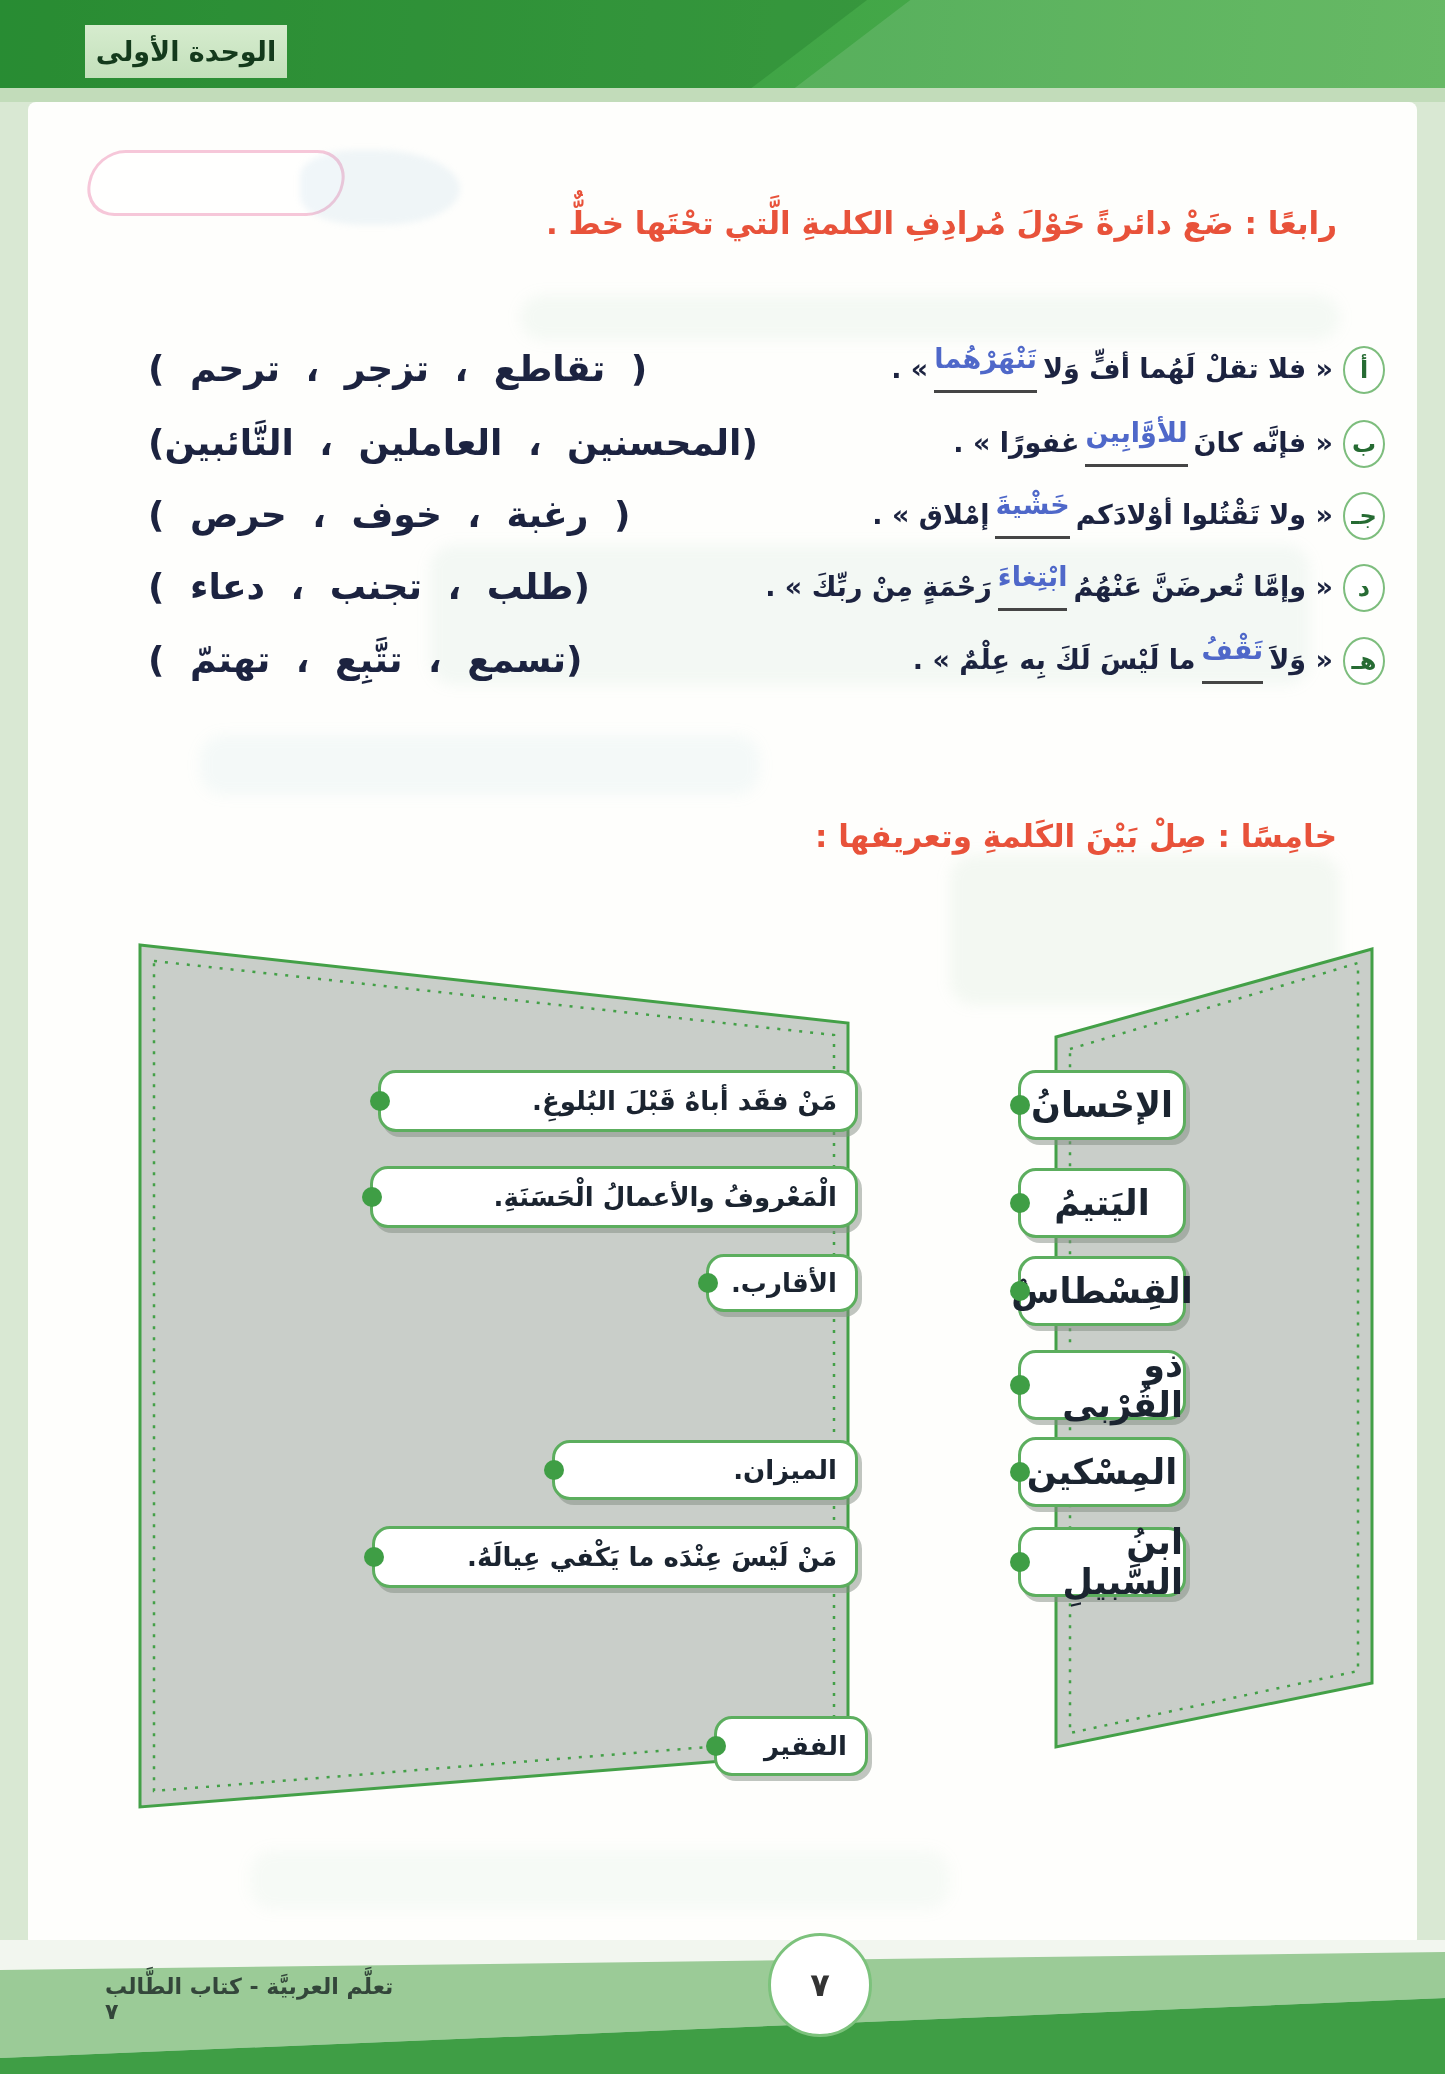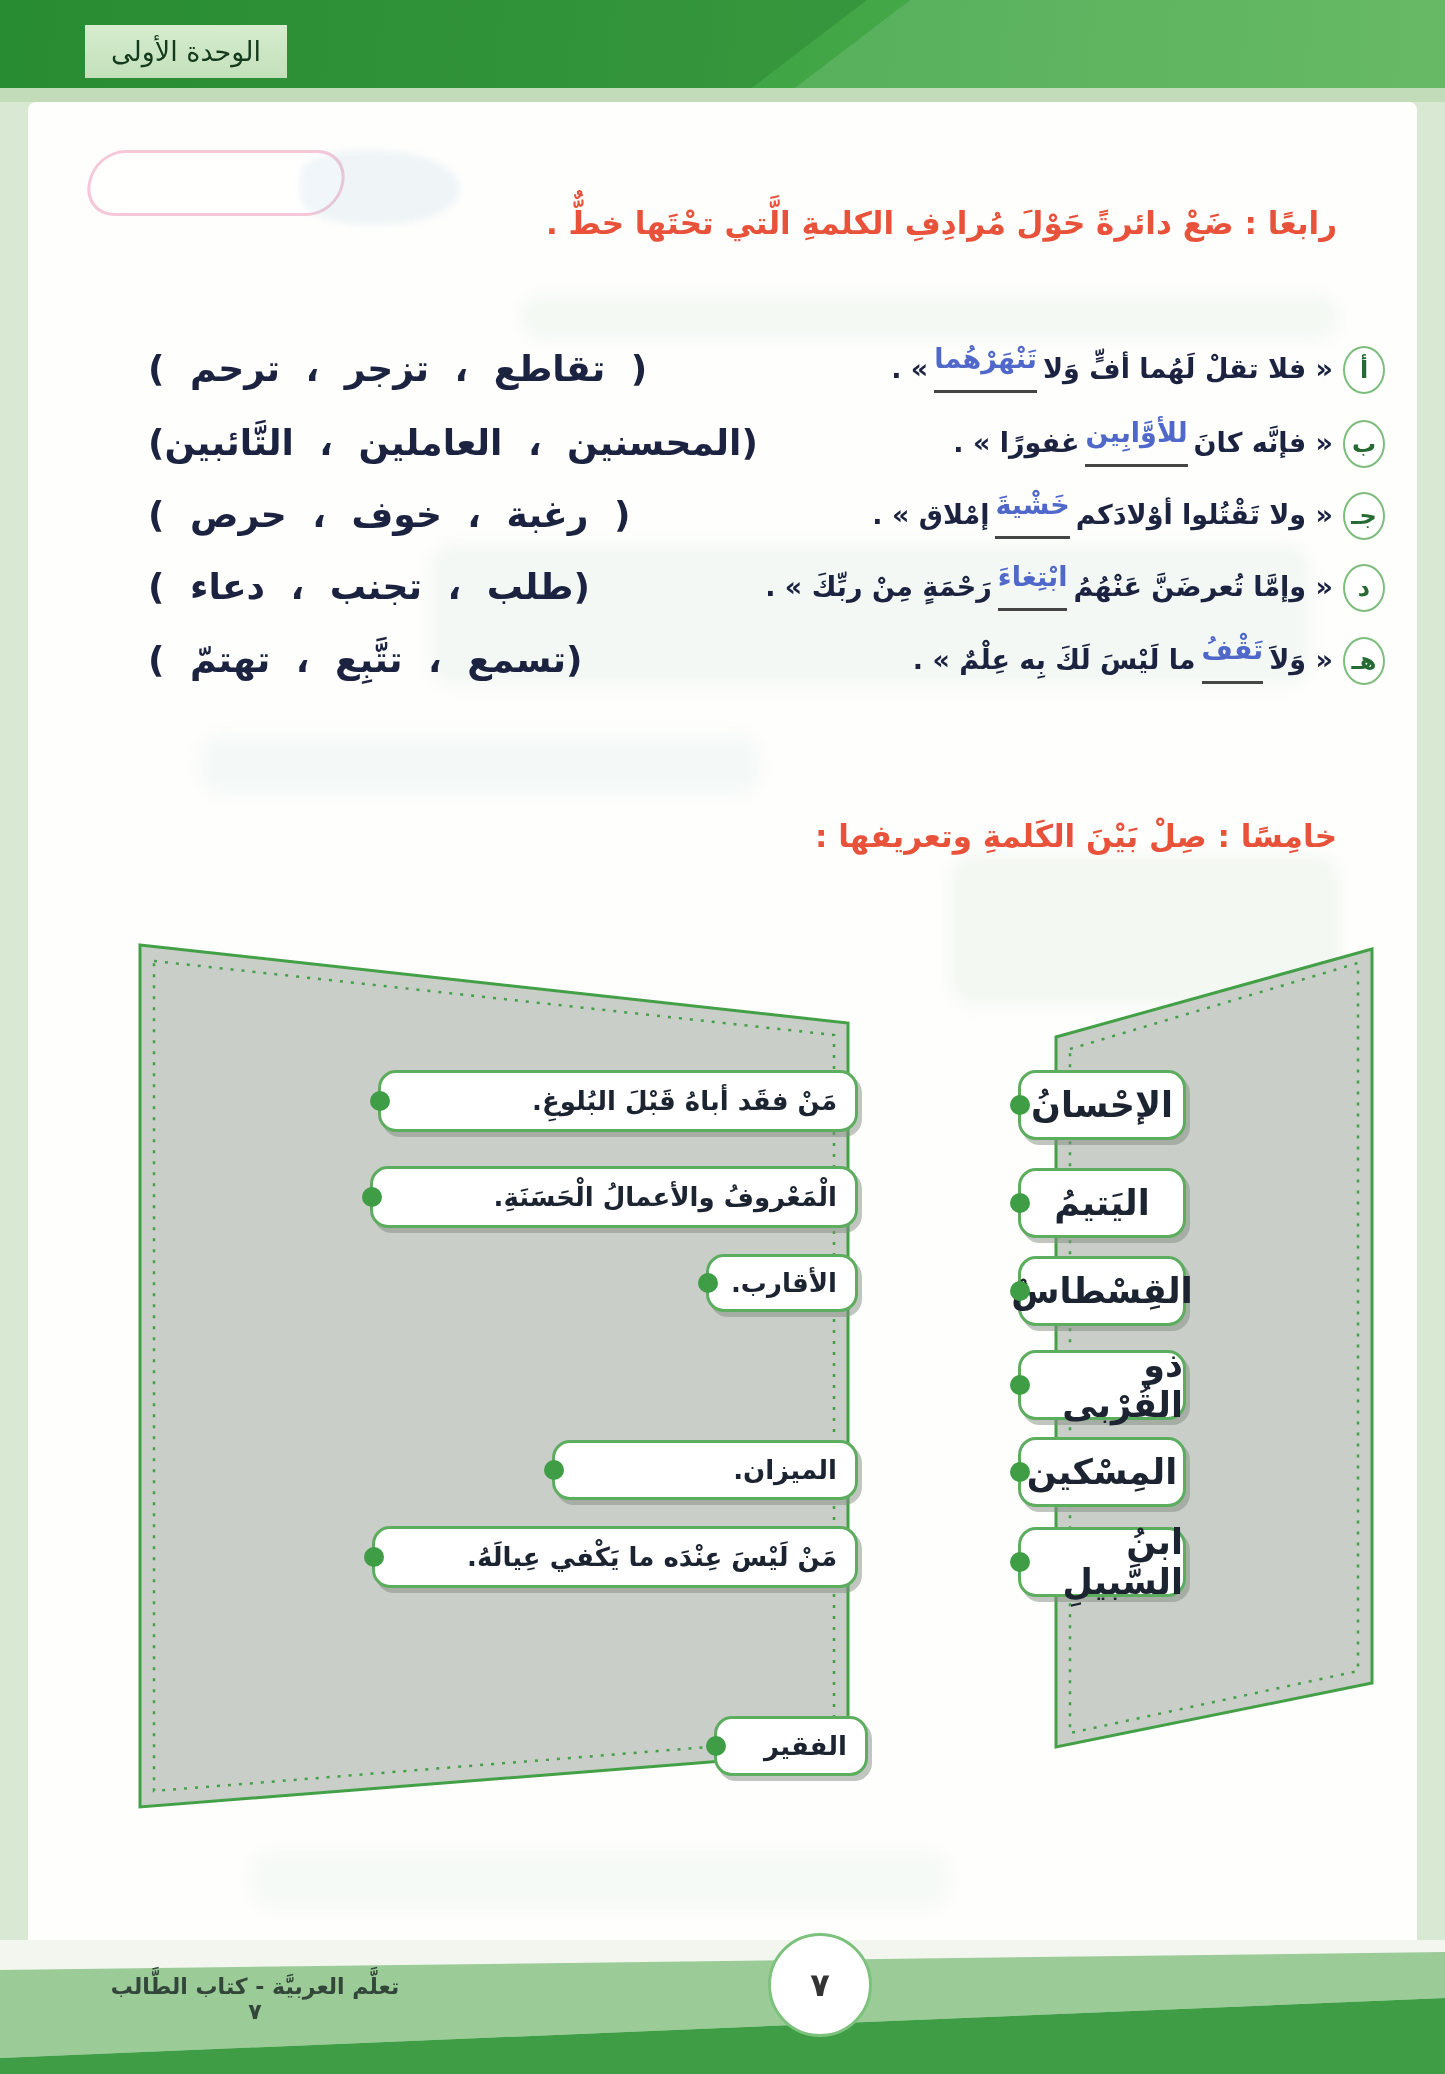--- a/index.html
+++ b/index.html
@@ -5,21 +5,21 @@
   html,body{margin:0;padding:0;}
   body{font-family:"DejaVu Sans",sans-serif;}
   .page{position:relative;width:1445px;height:2074px;background:#d9e8d3;overflow:hidden;direction:rtl;}
   .abs{position:absolute;}
 
   
   .header-bar{left:0;top:0;width:1445px;height:88px;background:linear-gradient(95deg,#2f9739 0%,#3da344 45%,#52b050 100%);}
   .header-dark{left:0;top:0;width:1445px;height:88px;background:rgba(25,110,35,.28);clip-path:polygon(0 0,60% 0,52% 100%,0 100%);}
   .header-light{left:0;top:0;width:1445px;height:88px;background:rgba(255,255,255,.12);clip-path:polygon(100% 0,100% 100%,55% 100%,63% 0);}
   .header-strip{left:0;top:88px;width:1445px;height:14px;background:#c2dcba;}
-  .unit-label{left:85px;top:25px;width:202px;height:53px;background:linear-gradient(#d6ecce,#c3e0bb);display:flex;align-items:center;justify-content:center;color:#143a1c;font-size:27px;font-weight:normal;}
+  .unit-label{left:85px;top:25px;width:202px;height:53px;background:linear-gradient(#d6ecce,#c3e0bb);display:flex;align-items:center;justify-content:center;color:#143a1c;font-size:27px;font-weight:bold;}
 
   
   .sheet{left:28px;top:102px;width:1389px;height:1845px;background:#fefefc;border-radius:8px;}
 
   
   .ghost{border-radius:24px;filter:blur(7px);}
 
   
   .sticker{left:88px;top:150px;width:250px;height:60px;border:3px solid rgba(236,130,170,.45);border-radius:32px;transform:skewX(-10deg);background:rgba(255,255,255,.7);}
   .sticker2{left:300px;top:150px;width:160px;height:75px;background:rgba(150,190,220,.14);border-radius:40% 60% 55% 45%;filter:blur(3px);}
@@ -38,21 +38,21 @@
 
   
   .match-svg{left:130px;top:935px;}
   .match-box{background:#fff;border:3px solid #5cae5e;border-radius:18px;box-shadow:4px 5px 0 rgba(130,140,130,.5);display:flex;align-items:center;color:#1b2430;font-weight:bold;}
   .match-box .dot{position:absolute;left:-11px;top:calc(50% - 10px);width:20px;height:20px;border-radius:50%;background:#3f9e45;}
   .word-box{left:1018px;width:162px;height:64px;justify-content:center;font-size:35px;}
   .def-box{font-size:26px;padding:12px 18px;box-sizing:border-box;}
 
   
   .footer-svg{left:0;top:1940px;}
-  .footer-title{left:105px;top:1974px;width:300px;color:#33463a;font-size:22px;font-weight:bold;text-align:center;direction:rtl;}
+  .footer-title{left:105px;top:1974px;width:300px;color:#33463a;font-size:22px;font-weight:bold;text-align:left;direction:rtl;}
   .page-circle{left:768px;top:1933px;width:104px;height:104px;border-radius:50%;background:#fff;border:3px solid #7cc27c;box-sizing:border-box;display:flex;align-items:center;justify-content:center;color:#333;font-size:32px;font-weight:bold;}
 </style>
 </head>
 <body>
 
 <div class="page">
 
   <div class="abs header-bar">
     <div class="abs header-dark"></div>
     <div class="abs header-light"></div>

